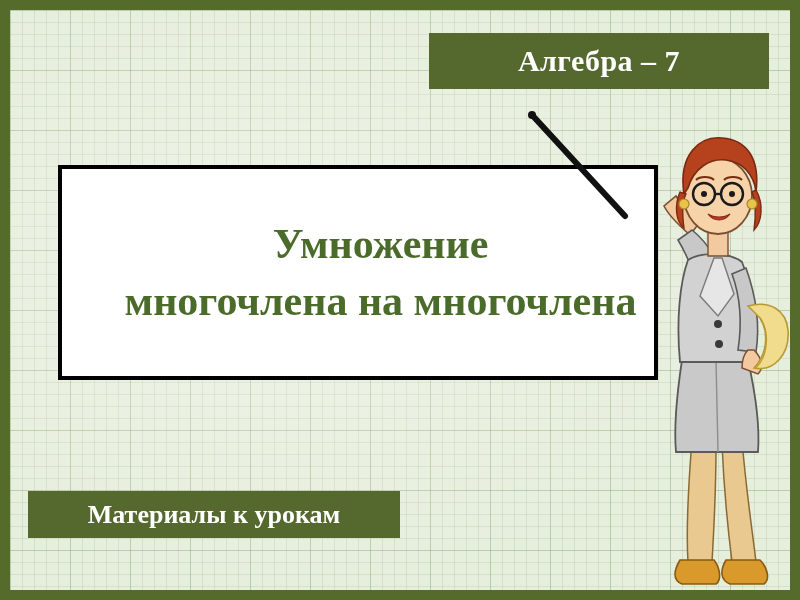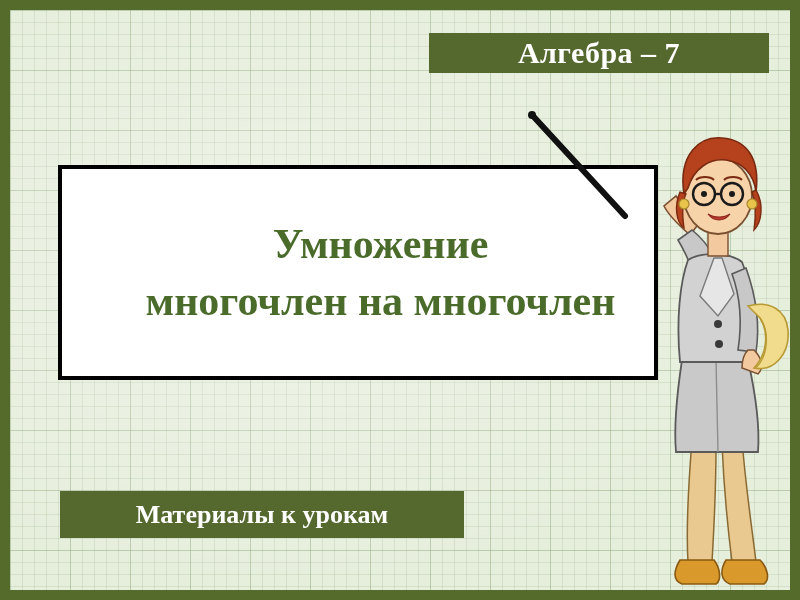--- a/index.html
+++ b/index.html
@@ -45,21 +45,21 @@
     background: radial-gradient(ellipse at 35% 45%, rgba(255,255,255,0.35), rgba(255,255,255,0) 70%);
     pointer-events: none;
   }
 
   
   .banner {
     position: absolute;
     left: 429px;
     top: 33px;
     width: 340px;
-    height: 40px;
+    height: 56px;
     background: #55682e;
     display: flex;
     align-items: center;
     justify-content: center;
   }
   .banner-text {
     color: #ffffff;
     font-size: 30px;
     font-weight: bold;
     font-family: "Liberation Serif", serif;
@@ -89,27 +89,26 @@
     text-align: center;
     font-family: "Liberation Serif", serif;
   }
   .title-line { display: block; white-space: nowrap; margin-left: 45px; }
 
   
   .footer-label {
     position: absolute;
     left: 28px;
     top: 491px;
-    width: 404px;
+    width: 372px;
     height: 47px;
     background: #55682e;
     display: flex;
     align-items: center;
     justify-content: center;
-    margin-left: 32px;
   }
   .footer-text {
     color: #ffffff;
     font-size: 26px;
     font-weight: bold;
     font-family: "Liberation Serif", serif;
     white-space: nowrap;
   }
 
   
@@ -138,21 +137,21 @@
   <div class="grid-bg"></div>
   <div class="paper-sheen"></div>
 
   <div class="banner">
     <span class="banner-text">Алгебра – 7</span>
   </div>
 
   <div class="title-box">
     <div class="title-text">
       <span class="title-line">Умножение</span>
-      <span class="title-line">многочлен на многочлен</span>
+      <span class="title-line">многочлена на многочлена</span>
     </div>
   </div>
 
   <svg class="pointer-stick" viewBox="0 0 120 120">
     <line x1="8" y1="8" x2="100" y2="108" stroke="#111111" stroke-width="6" stroke-linecap="round"></line>
     <circle cx="7" cy="7" r="4" fill="#111111"></circle>
   </svg>
 
   <svg class="teacher" viewBox="0 0 175 480">
 

